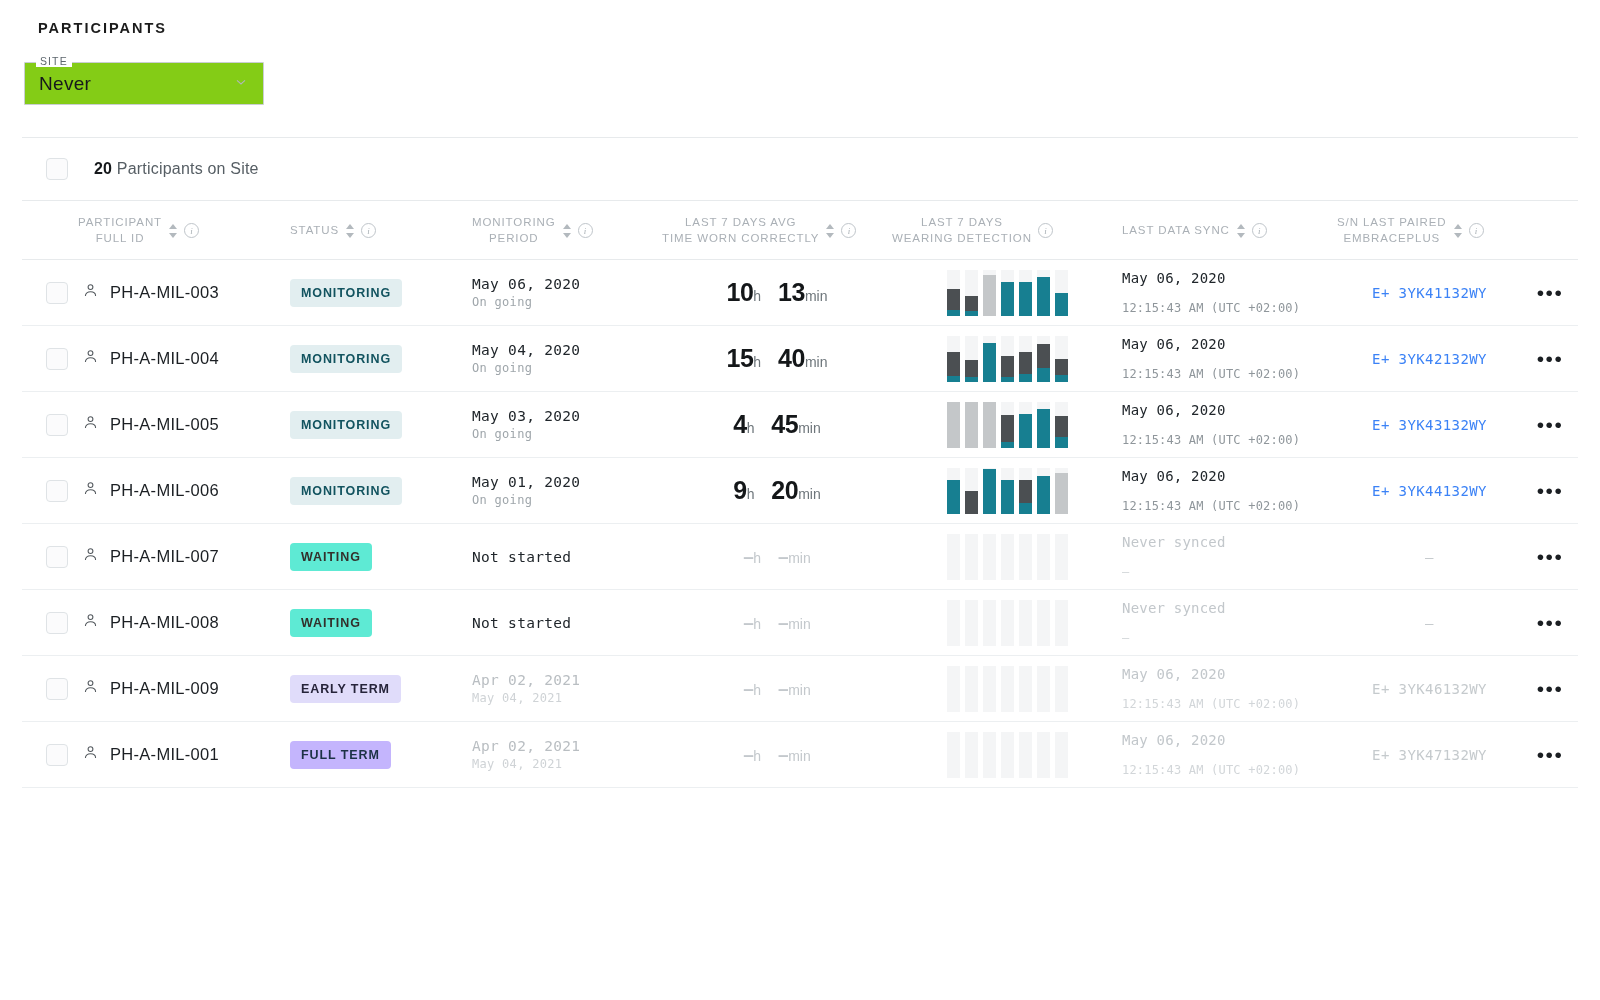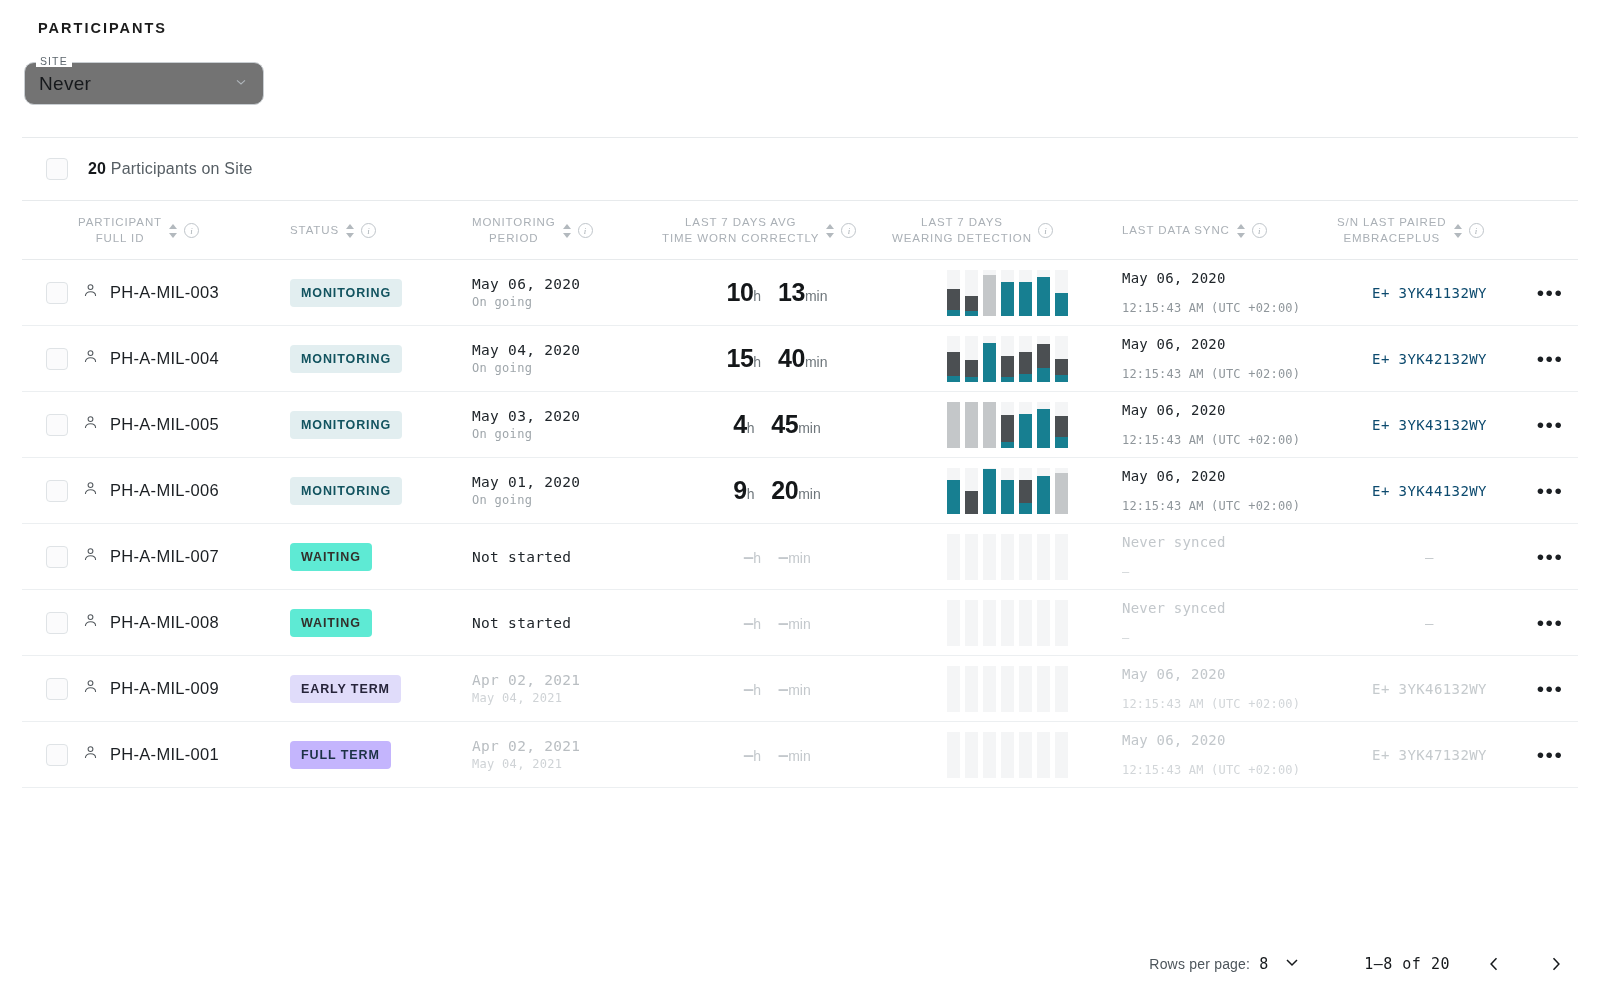--- a/index.html
+++ b/index.html
@@ -28,21 +28,21 @@
   
   .page-title{
     font-size:14.5px; letter-spacing:2px; color:#1b1b1b; font-weight:600;
     padding:20px 0 0 38px;
   }
 
   
   .filters{ display:flex; align-items:center; padding:26px 0 0 24px; gap:22px;}
   .site-select{
     position:relative; width:240px; height:43px; border:1px solid #c9ced2;
-    border-radius:10px; display:flex; align-items:center; padding:0 14px; background:#737373;
+    border-radius:1px; display:flex; align-items:center; padding:0 14px; background:#84cc16;
     cursor:pointer;
   }
   .site-legend{
     position:absolute; top:-8px; left:11px; background:#fff; padding:0 4px;
     font-size:10.5px; letter-spacing:1.1px; color:#5d666d;
   }
   .site-value{ font-size:19px; color:#16191c; letter-spacing:.3px;}
   .site-caret{ margin-left:auto; color:#aab0b5; font-size:12px;}
 
   .search-box{
@@ -53,21 +53,21 @@
     font-family:inherit; width:100%; background:transparent; letter-spacing:.2px;}
 
   
   .card{ margin:32px 22px 0 22px; border-top:1px solid #e7eaec; position:relative;}
 
   .card-head{ height:62px; display:flex; align-items:center; padding-left:24px; }
   .cb{
     width:22px; height:22px; border:1px solid #dfe3e6; border-radius:4px;
     background:#fbfbfc; cursor:pointer; flex:0 0 auto;
   }
-  .count-text{ margin-left:20px; font-size:16px; color:#565e64; letter-spacing:.2px;}
+  .count-text{ margin-left:26px; font-size:16px; color:#565e64; letter-spacing:.2px;}
   .count-text b{ color:#16191c; font-weight:700;}
 
   .add-wrap{
     position:absolute; right:6px; top:-45px;
     border:3px dashed #f0a31e; padding:14px 18px; border-radius:3px;
   }
   .add-btn{
     height:46px; border:1px solid #1b6f7c; border-radius:5px; background:#fff;
     display:flex; align-items:center; gap:12px; padding:0 22px; cursor:pointer;
     color:#13626e; font-size:14.5px; letter-spacing:1.3px; font-weight:600;
@@ -117,21 +117,21 @@
   .worn.empty .unit{ color:#c3c8cc;}
 
   .bars{ display:flex; align-items:flex-end; gap:5px; height:46px; justify-content:center;}
   .bar{ width:13px; height:46px; position:relative; background:#f4f5f6; }
   .seg{ position:absolute; left:0; width:100%; }
 
   .sync-1{ font-size:14px; color:#20262b; letter-spacing:.2px;}
   .sync-2{ font-size:12px; color:#8f969b; letter-spacing:.2px; margin-top:15px;}
   .sync-1.dim{ color:#c2c7cb;} .sync-2.dim{ color:#d2d6d9;}
 
-  .sn{ font-size:14px; color:#0c4a6e; letter-spacing:.4px; text-align:center;}
+  .sn{ font-size:14px; color:#3b82f6; letter-spacing:.4px; text-align:center;}
   .sn.dim{ color:#c5cacd;}
 
   .kebab{ text-align:center; color:#1b1f23; font-size:21px; letter-spacing:1.5px;
     cursor:pointer; line-height:8px;}
 
   
   .footer{
     position:absolute; left:0; bottom:0; width:100%; height:72px;
     display:flex; align-items:center; justify-content:flex-end;
     padding-right:34px; gap:0; background:#fff;
@@ -736,33 +736,13 @@
       <div class="sn mono dim">E+ 3YK47132WY</div>
     </td>
     <td>
       <div class="kebab">•••</div>
     </td>
           </tr>
         </tbody>
     </table>
   </div>
 
-  <div class="footer">
-    <span class="rows-label">Rows per page:</span>
-    <span class="rows-val mono">8</span>
-    <span class="rows-caret">
-      <svg width="20" height="20" viewBox="0 0 24 24" fill="none" stroke="#16191c" stroke-width="1.8">
-        <path d="M6 9.5 L12 15.5 L18 9.5"></path>
-      </svg>
-    </span>
-    <span class="range mono">1–8  of  20</span>
-    <span class="pg-btn">
-      <svg width="20" height="22" viewBox="0 0 24 24" fill="none" stroke="#16191c" stroke-width="1.8">
-        <path d="M15 5 L8.5 12 L15 19"></path>
-      </svg>
-    </span>
-    <span class="pg-btn next">
-      <svg width="20" height="22" viewBox="0 0 24 24" fill="none" stroke="#16191c" stroke-width="1.8">
-        <path d="M9 5 L15.5 12 L9 19"></path>
-      </svg>
-    </span>
-  </div>
 </div>
 
 </body></html>

